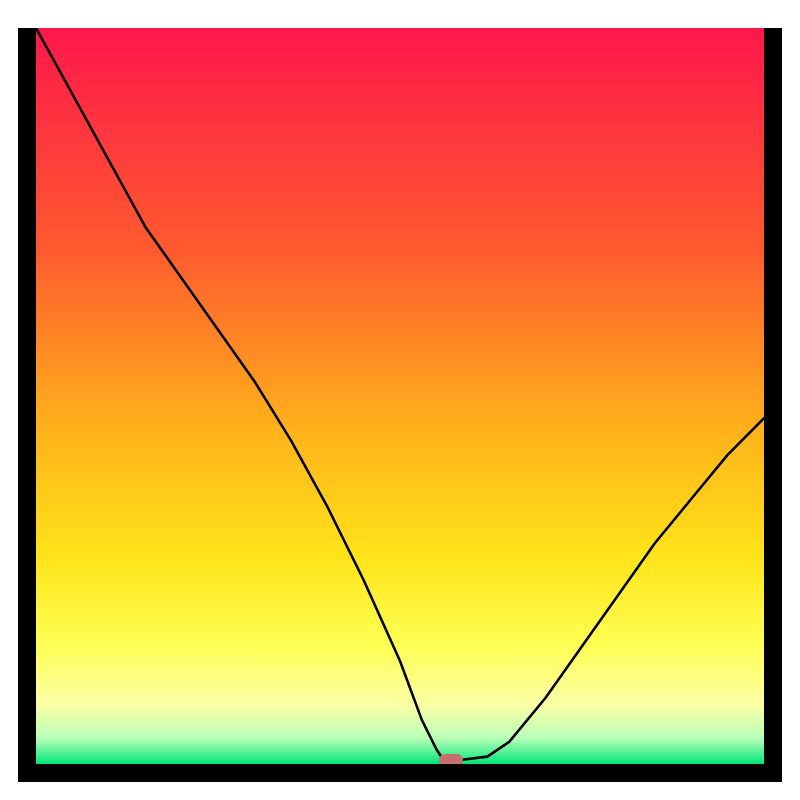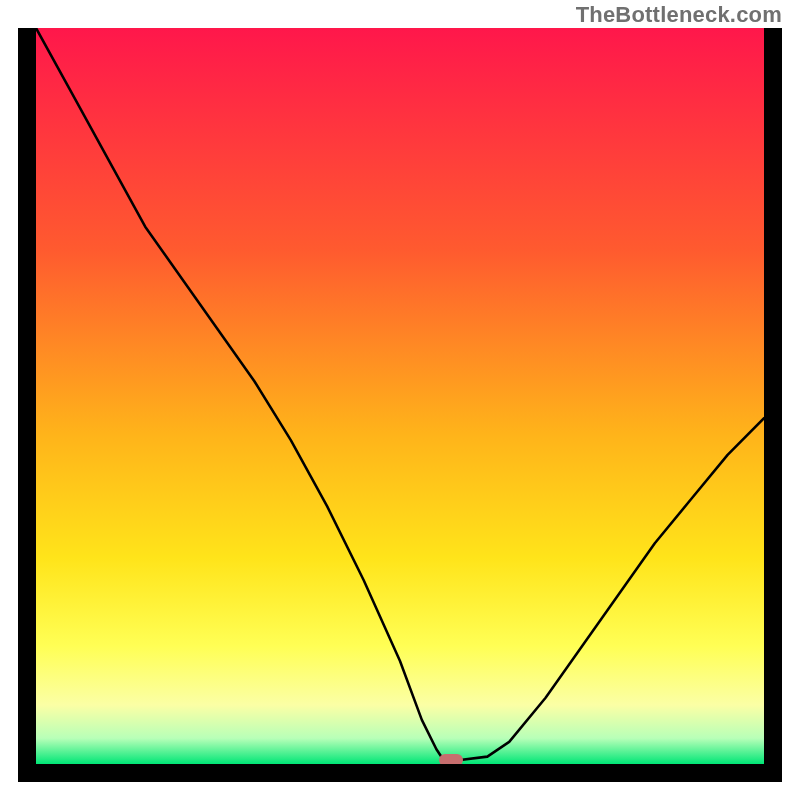--- a/index.html
+++ b/index.html
@@ -54,21 +54,20 @@
     border-radius: 6px;
     background: #c76e6e;
     transform: translate(-50%, -50%);
     z-index: 5;
   }
 </style>
 </head>
 <body>
 
 <div class="chart-outer">
-  <div class="watermark">TheBottleneck.com</div>
 
   <div class="frame">
     <div class="plot-area">
       <svg class="bg" viewBox="0 0 100 100" preserveAspectRatio="none">
         <defs>
           <linearGradient id="grad" x1="0" y1="0" x2="0" y2="1">
               <stop offset="0%" stop-color="#ff174b"></stop>
               <stop offset="30%" stop-color="#ff5a2f"></stop>
               <stop offset="55.00000000000001%" stop-color="#ffb31a"></stop>
               <stop offset="72%" stop-color="#ffe41a"></stop>

